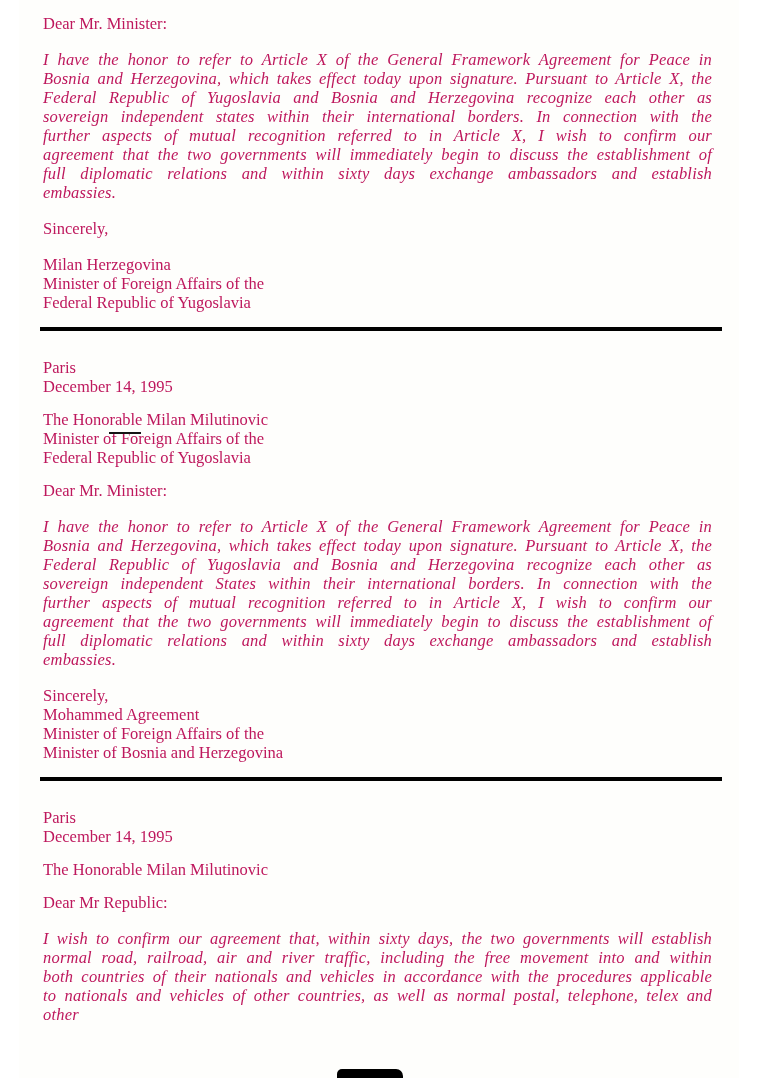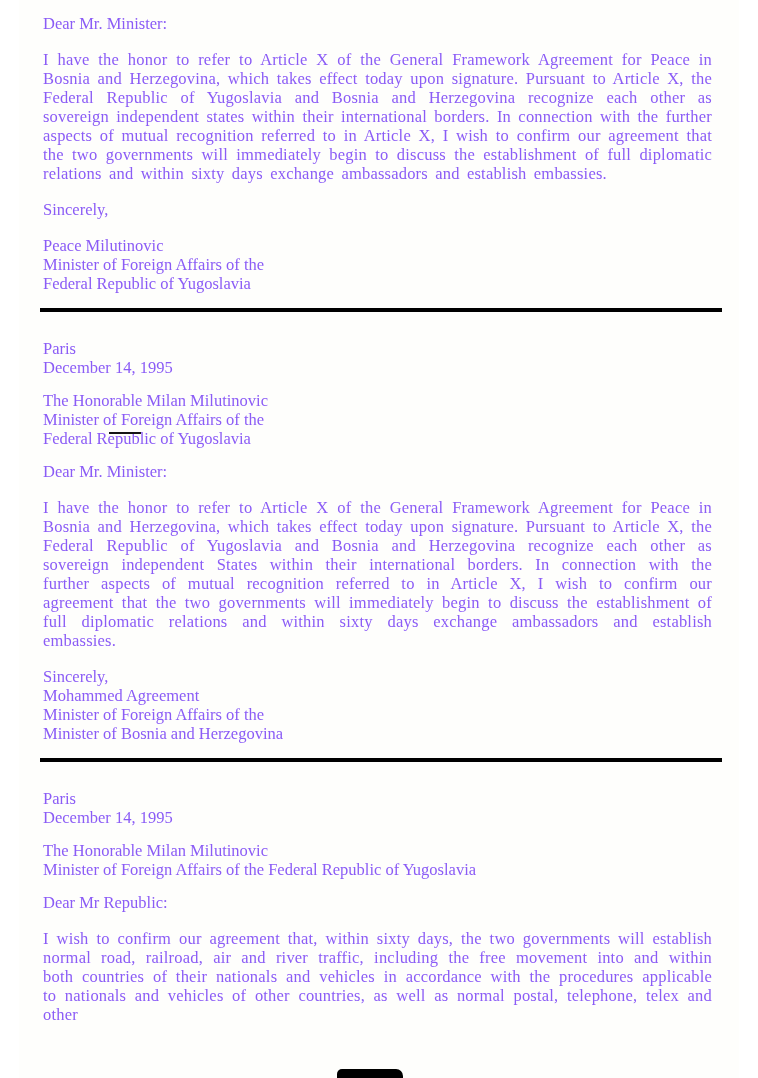--- a/index.html
+++ b/index.html
@@ -3,35 +3,36 @@
 <meta charset="utf-8">
 <style>
   * { box-sizing: border-box; }
   html, body { margin: 0; padding: 0; background: #ffffff; }
   .page {
     position: relative;
     width: 720px;
     height: 1078px;
     margin: 0 auto;
     background: #fefefc;
-    color: #8b5cf6;
+    color: #be185d;
     font-family: "Liberation Serif", "DejaVu Serif", serif;
     font-size: 16.5px;
     line-height: 19px;
     padding: 14px 27px 0 24px;
     overflow: hidden;
   }
   p { margin: 0; }
   .tline { margin: 0; }
   .salutation { margin: 0 0 17px 0; }
   .body-par {
     margin: 0 0 17px 0;
     text-align: justify;
     word-spacing: 3px;
     letter-spacing: 0.2px;
+    font-style: italic;
   }
   .closing { margin: 0 0 17px 0; }
   .sigblock { margin: 0; }
   .dateblock { margin: 6px 0 14px 0; }
   .address { margin: 4px 0 14px 0; }
   .rule {
     height: 4px;
     background: #000;
     border: 0;
     margin: 15px -10px 27px -3px;
@@ -64,21 +65,21 @@
 </head>
 <body>
 
 <div class="page">
 
   <section>
     <p class="salutation">Dear Mr. Minister:</p>
     <p class="body-par">I have the honor to refer to Article X of the General Framework Agreement for Peace in Bosnia and Herzegovina, which takes effect today upon signature. Pursuant to Article X, the Federal Republic of Yugoslavia and Bosnia and Herzegovina recognize each other as sovereign independent states within their international borders. In connection with the further aspects of mutual recognition referred to in Article X, I wish to confirm our agreement that the two governments will immediately begin to discuss the establishment of full diplomatic relations and within sixty days exchange ambassadors and establish embassies.</p>
     <p class="closing">Sincerely,</p>
     <div class="sigblock">
-      <p class="tline">Peace Milutinovic</p>
+      <p class="tline">Milan Herzegovina</p>
       <p class="tline">Minister of Foreign Affairs of the</p>
       <p class="tline">Federal Republic of Yugoslavia</p>
     </div>
   </section>
 
   <div class="rule"></div>
 
   <section>
     <div class="dateblock">
       <p class="tline">Paris</p>
@@ -101,21 +102,20 @@
 
   <div class="rule"></div>
 
   <section>
     <div class="dateblock">
       <p class="tline">Paris</p>
       <p class="tline">December 14, 1995</p>
     </div>
     <div class="address">
       <p class="tline">The Honorable Milan Milutinovic</p>
-      <p class="tline">Minister of Foreign Affairs of the Federal Republic of Yugoslavia</p>
     </div>
     <p class="salutation">Dear Mr Republic:</p>
     <p class="body-par">I wish to confirm our agreement that, within sixty days, the two governments will establish normal road, railroad, air and river traffic, including the free movement into and within both countries of their nationals and vehicles in accordance with the procedures applicable to nationals and vehicles of other countries, as well as normal postal, telephone, telex and other</p>
   </section>
 
 
   <div class="artifact-line"></div>
   <div class="artifact-blob"></div>
 
 </div>

